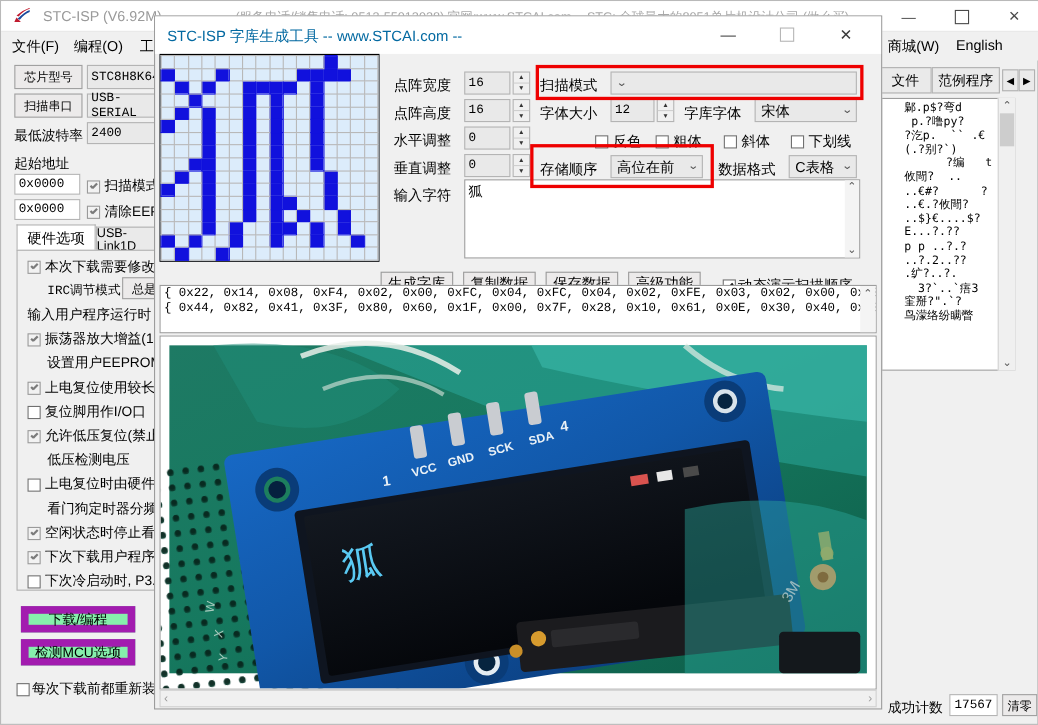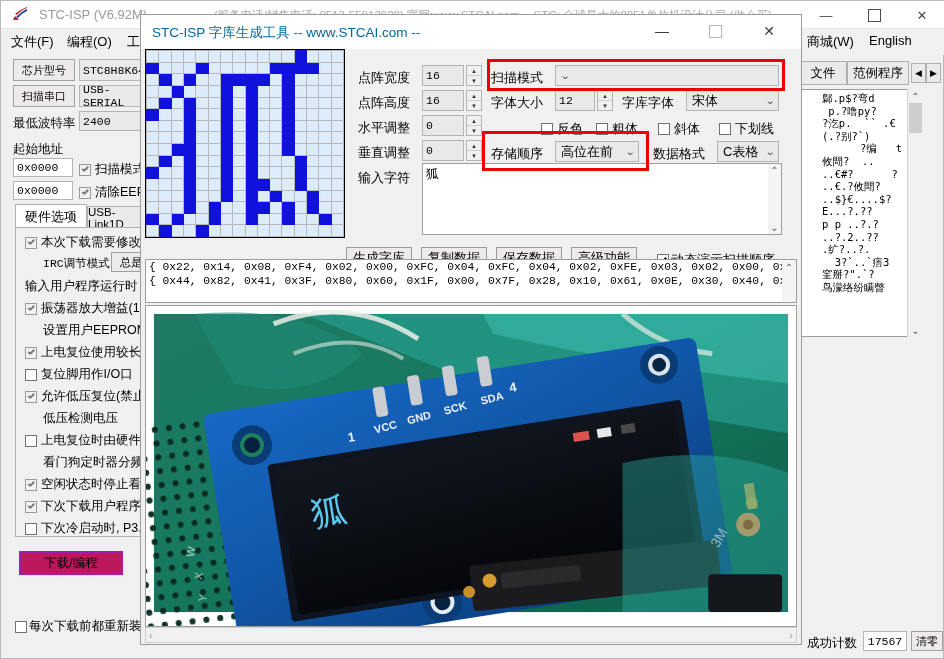--- a/index.html
+++ b/index.html
@@ -36,21 +36,21 @@
   .box .tick{display:block;width:9px;height:9px;position:relative;}
   .box .tick::before{content:"";position:absolute;left:1px;top:4px;width:3px;height:1.6px;background:#000;transform:rotate(45deg);}
   .box .tick::after{content:"";position:absolute;left:2.5px;top:3px;width:6px;height:1.6px;background:#000;transform:rotate(-45deg);}
   .box.dis .tick::before,.box.dis .tick::after{background:#7b7b7b;}
 
   #hw-group{border:1px solid #b0b0b0;background:#f0f0f0;box-sizing:border-box;}
   .tabstrip-tab{border:1px solid #b0b0b0;border-bottom:none;background:#fff;box-sizing:border-box;
     display:flex;align-items:center;justify-content:center;font-size:13px;}
   .tabstrip-tab.inactive{background:#eaeaea;}
 
-  .bigbtn{background:#be185d;border:2px solid #a21caf;box-sizing:border-box;display:flex;align-items:center;justify-content:center;font-size:12.5px;}
+  .bigbtn{background:#86efac;border:7px solid #a21caf;box-sizing:border-box;display:flex;align-items:center;justify-content:center;font-size:12.5px;}
 
   
   #right-tabs .rtab{border:1px solid #b0b0b0;background:#eaeaea;box-sizing:border-box;display:flex;align-items:center;justify-content:center;font-size:12.5px;}
   #right-text{background:#fff;border:1px solid #9d9d9d;box-sizing:border-box;overflow:hidden;
     font-family:"DejaVu Sans Mono",monospace;font-size:10.5px;line-height:12.6px;color:#000;padding:2px 20px;white-space:pre;}
   .vscroll{background:#f0f0f0;border-left:1px solid #d4d4d4;}
   .vscroll .thumb{background:#cdcdcd;}
   .vscroll .arr{color:#5a5a5a;font-size:10px;display:flex;align-items:center;justify-content:center;}
 
   #status-success{font-size:12.5px;}
@@ -199,20 +199,21 @@
         <span class="tick"></span>
       </span>
     <span>下次下载用户程序</span>
   </div>
   <div class="abs chk" style="left:24px;top:519px;">
     <span class="box"></span>
     <span>下次冷启动时, P3.</span>
   </div>
 
   <div class="abs bigbtn" style="left:18px;top:550px;width:104px;height:24px;">下载/编程</div>
+  <div class="abs bigbtn" style="left:18px;top:580px;width:104px;height:24px;">检测MCU选项</div>
 
   <div class="abs chk" style="left:14px;top:617px;gap:2px;">
     <span class="box"></span>
     <span>每次下载前都重新装载</span>
   </div>
   <div class="abs chk" style="left:14px;top:670px;gap:18px;font-style:italic;">
     <span class="box dis">
         <span class="tick"></span>
       </span>
     <span>当目标文件变化时自动</span>

